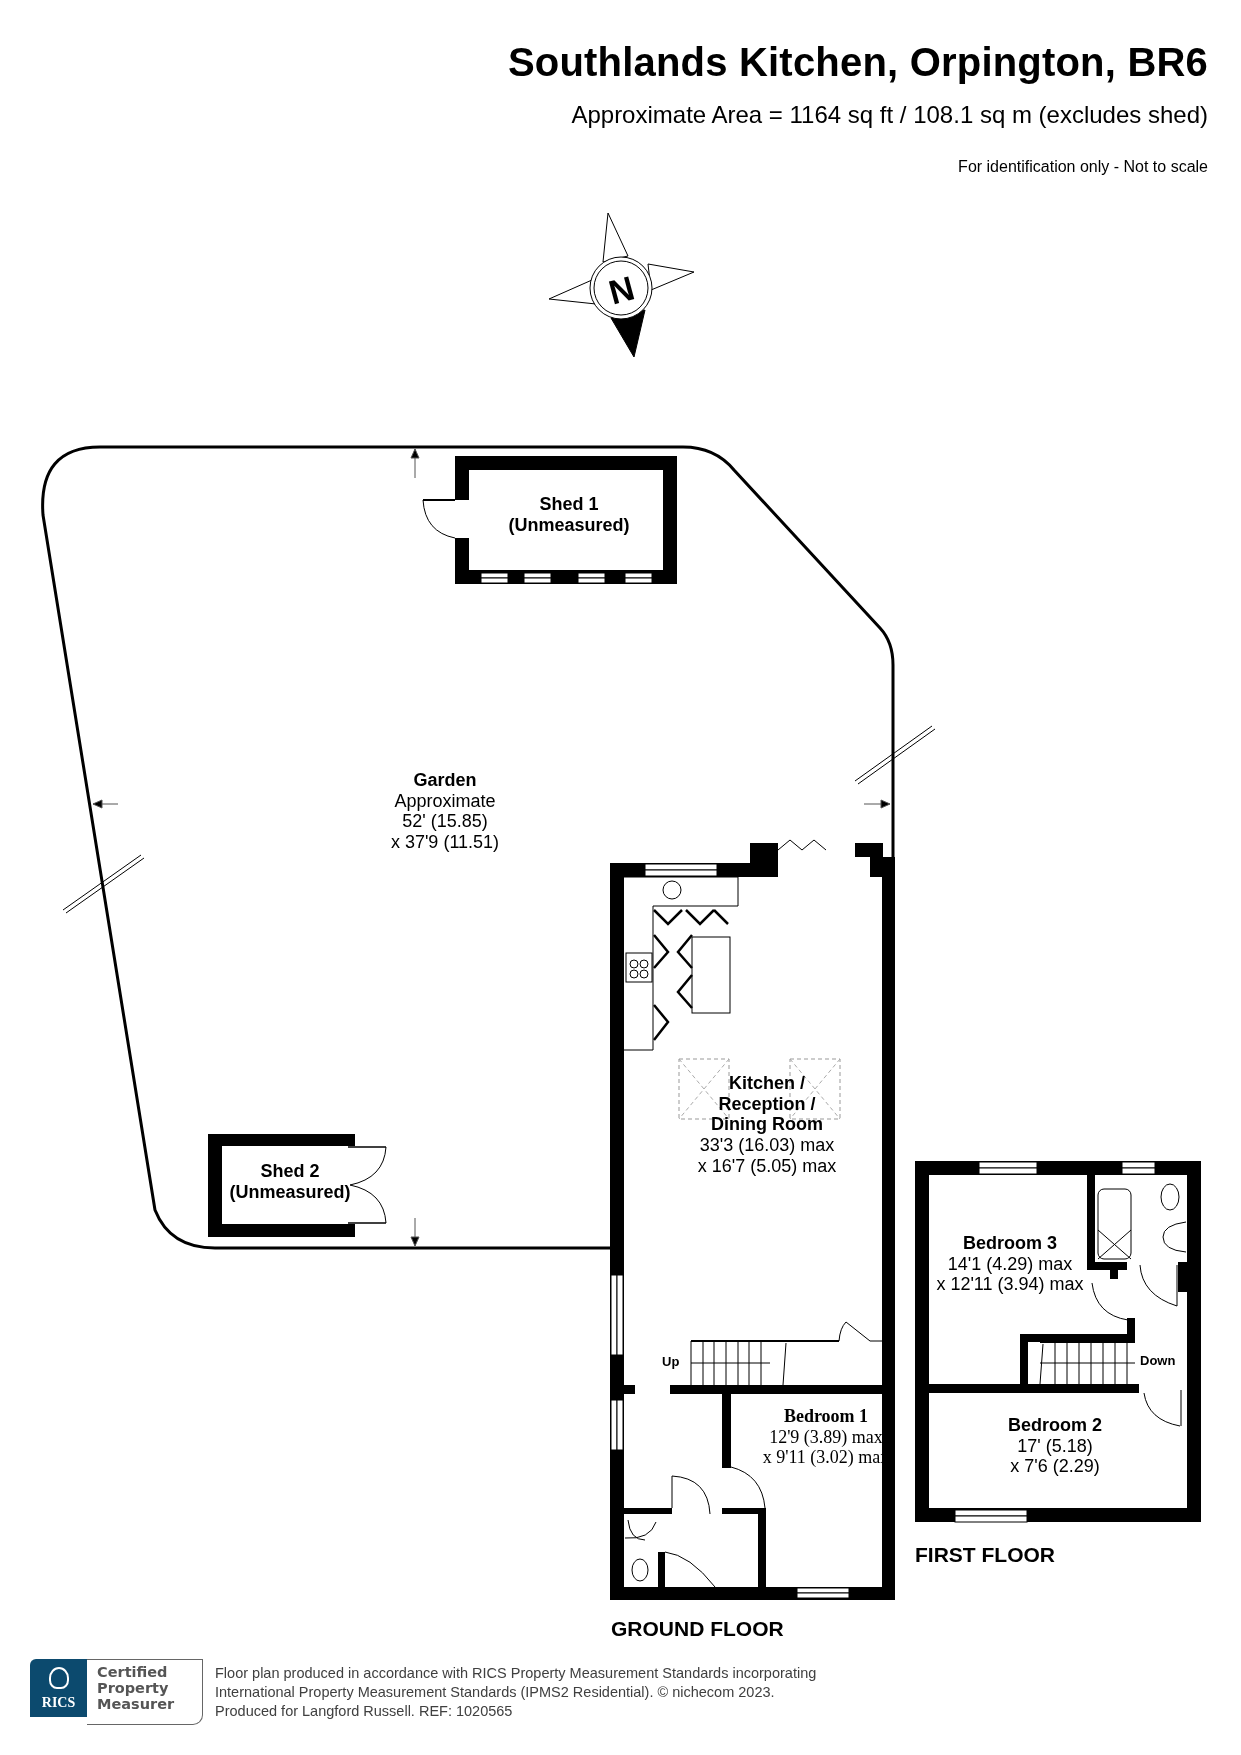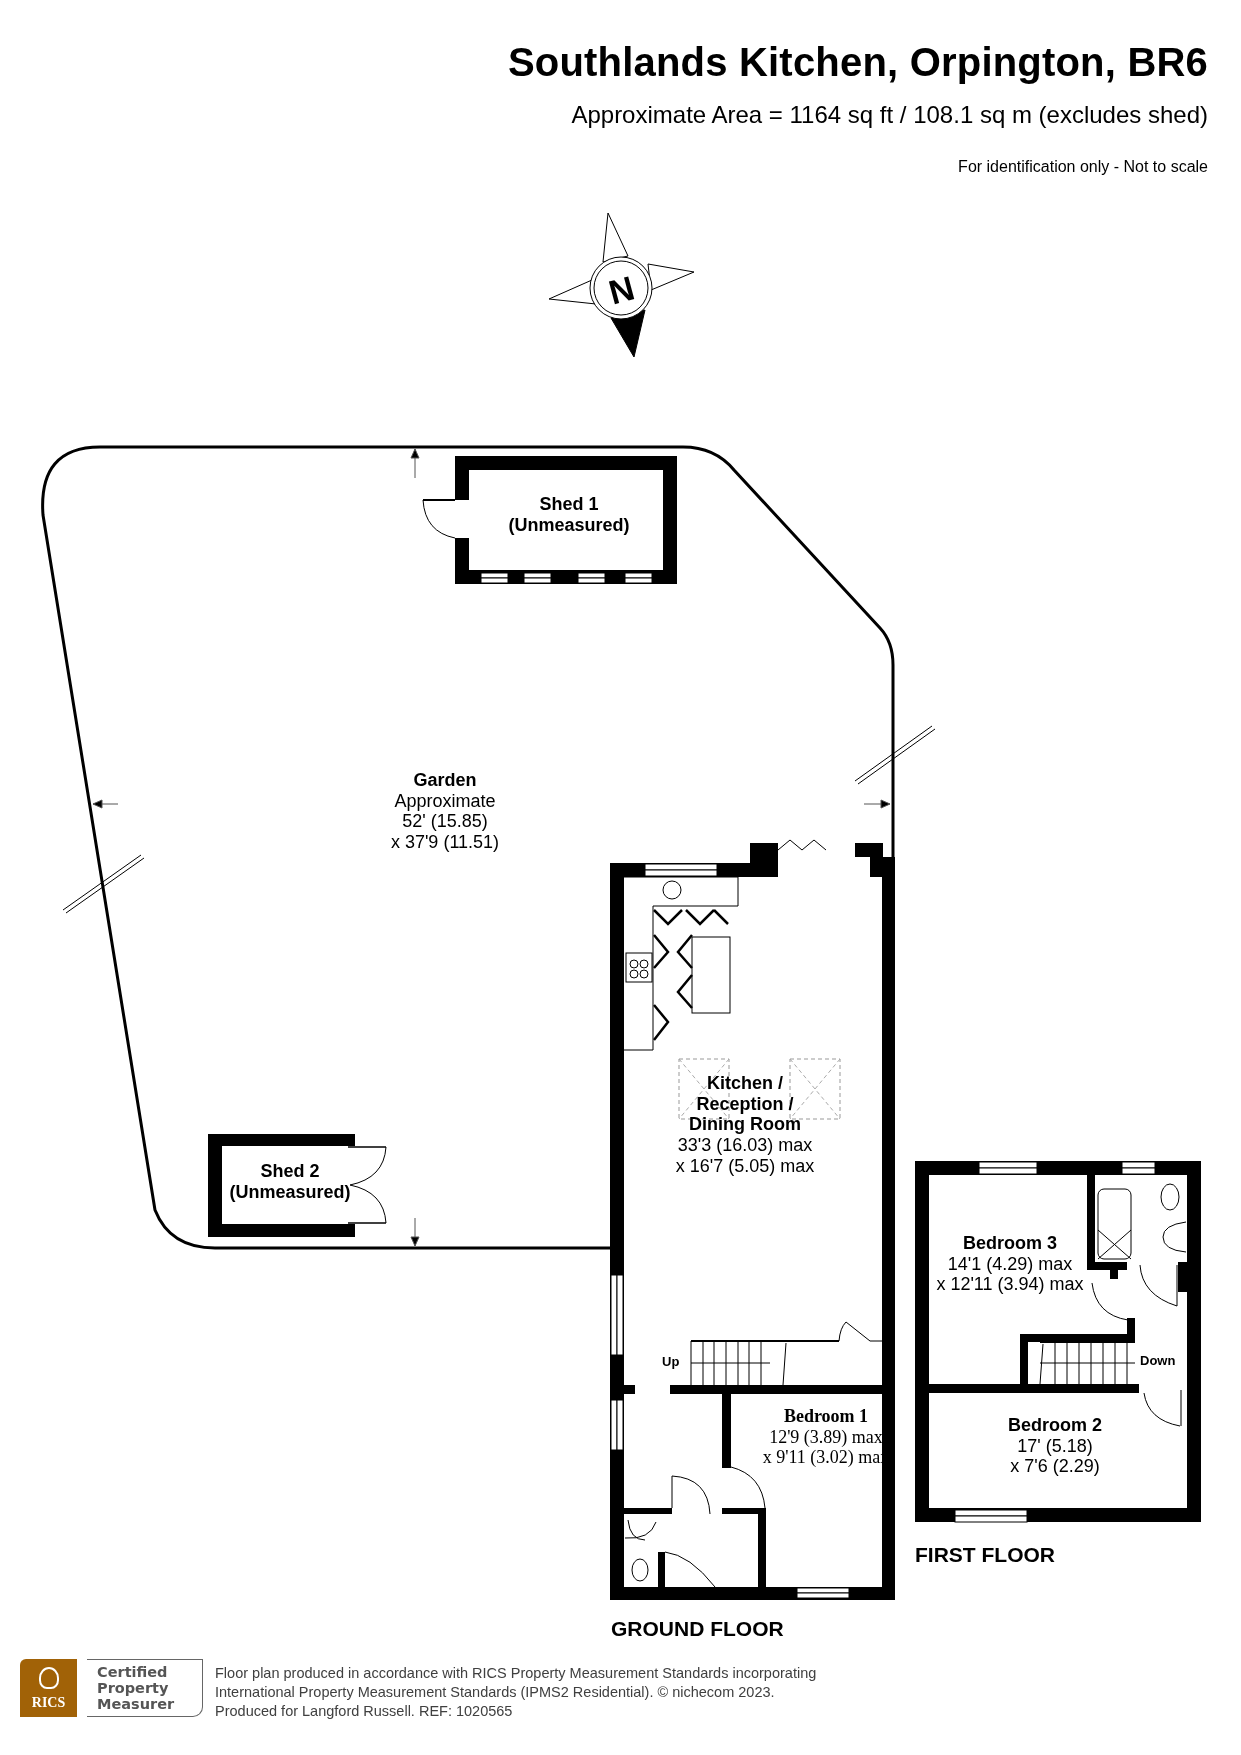--- a/index.html
+++ b/index.html
@@ -8,24 +8,24 @@
   .title { right:33px; top:40px; font-size:40px; font-weight:bold; white-space:nowrap; letter-spacing:0.2px; }
   .subtitle { right:33px; top:101px; font-size:24px; white-space:nowrap; }
   .note { right:33px; top:138px; font-size:16px; white-space:nowrap;margin-top:20px; }
   svg.plan { position:absolute; left:0; top:0; }
   .lbl { position:absolute; text-align:center; line-height:1.15; white-space:nowrap; transform:translateX(-50%); font-size:18px; }
   .lbl .b { font-weight:bold; display:block; }
   .lbl .n { display:block; }
   .floor-label { position:absolute; font-size:21px; font-weight:bold; white-space:nowrap; }
   .small-bold { position:absolute; font-size:13px; font-weight:bold; white-space:nowrap; }
   .footer-text { position:absolute; left:215px; top:1664px; font-size:14.5px; line-height:19px; color:#404040; white-space:nowrap; }
-  .rics-badge { position:absolute; left:20px; top:1659px; width:57px; height:58px; background:#a16207; border-radius:6px 0 0 0; color:#fff; }
+  .rics-badge { position:absolute; left:30px; top:1659px; width:57px; height:58px; background:#0c4a6e; border-radius:6px 0 0 0; color:#fff; }
   .rics-badge .rtxt { position:absolute; bottom:6px; left:0; width:100%; text-align:center; font-size:14px; font-weight:bold; font-family:"Liberation Serif", serif; }
   .rics-badge .lion { position:absolute; top:8px; left:19px; width:20px; height:22px; border-radius:50% 50% 40% 40%; border:2px solid #fff; box-sizing:border-box; }
-  .cert-box { position:absolute; left:87px; top:1659px; width:116px; height:58px; border:1.5px solid #666; border-left:none; border-radius:0 0 10px 0; box-sizing:border-box; color:#555; font-weight:bold; font-size:14.5px; line-height:16px; padding:4px 0 0 10px; font-family:"DejaVu Sans", sans-serif; }
+  .cert-box { position:absolute; left:87px; top:1659px; width:116px; height:66px; border:1.5px solid #666; border-left:none; border-radius:0 0 10px 0; box-sizing:border-box; color:#555; font-weight:bold; font-size:14.5px; line-height:16px; padding:4px 0 0 10px; font-family:"DejaVu Sans", sans-serif; }
   .cert-box span { display:block; }
 </style>
 </head>
 <body>
 
 <div class="abs title">Southlands Kitchen, Orpington, BR6</div>
 <div class="abs subtitle">Approximate Area = 1164 sq ft / 108.1 sq m (excludes shed)</div>
 <div class="abs note">For identification only - Not to scale</div>
 
 <svg class="plan" width="1241" height="1755" viewBox="0 0 1241 1755">
@@ -219,21 +219,21 @@
 <div class="lbl" style="left:290px; top:1161px;">
   <span class="b">Shed 2</span>
   <span class="b">(Unmeasured)</span>
 </div>
 <div class="lbl" style="left:445px; top:770px;">
   <span class="b">Garden</span>
   <span class="n">Approximate</span>
   <span class="n">52' (15.85)</span>
   <span class="n">x 37'9 (11.51)</span>
 </div>
-<div class="lbl" style="left:745px; top:1073px;">
+<div class="lbl" style="left:767px; top:1073px;">
   <span class="b">Kitchen /</span>
   <span class="b">Reception /</span>
   <span class="b">Dining Room</span>
   <span class="n">33'3 (16.03) max</span>
   <span class="n">x 16'7 (5.05) max</span>
 </div>
 <div class="lbl" style="left:826px; top:1406px;font-family:Liberation Serif, serif;">
   <span class="b">Bedroom 1</span>
   <span class="n">12'9 (3.89) max</span>
   <span class="n">x 9'11 (3.02) max</span>

